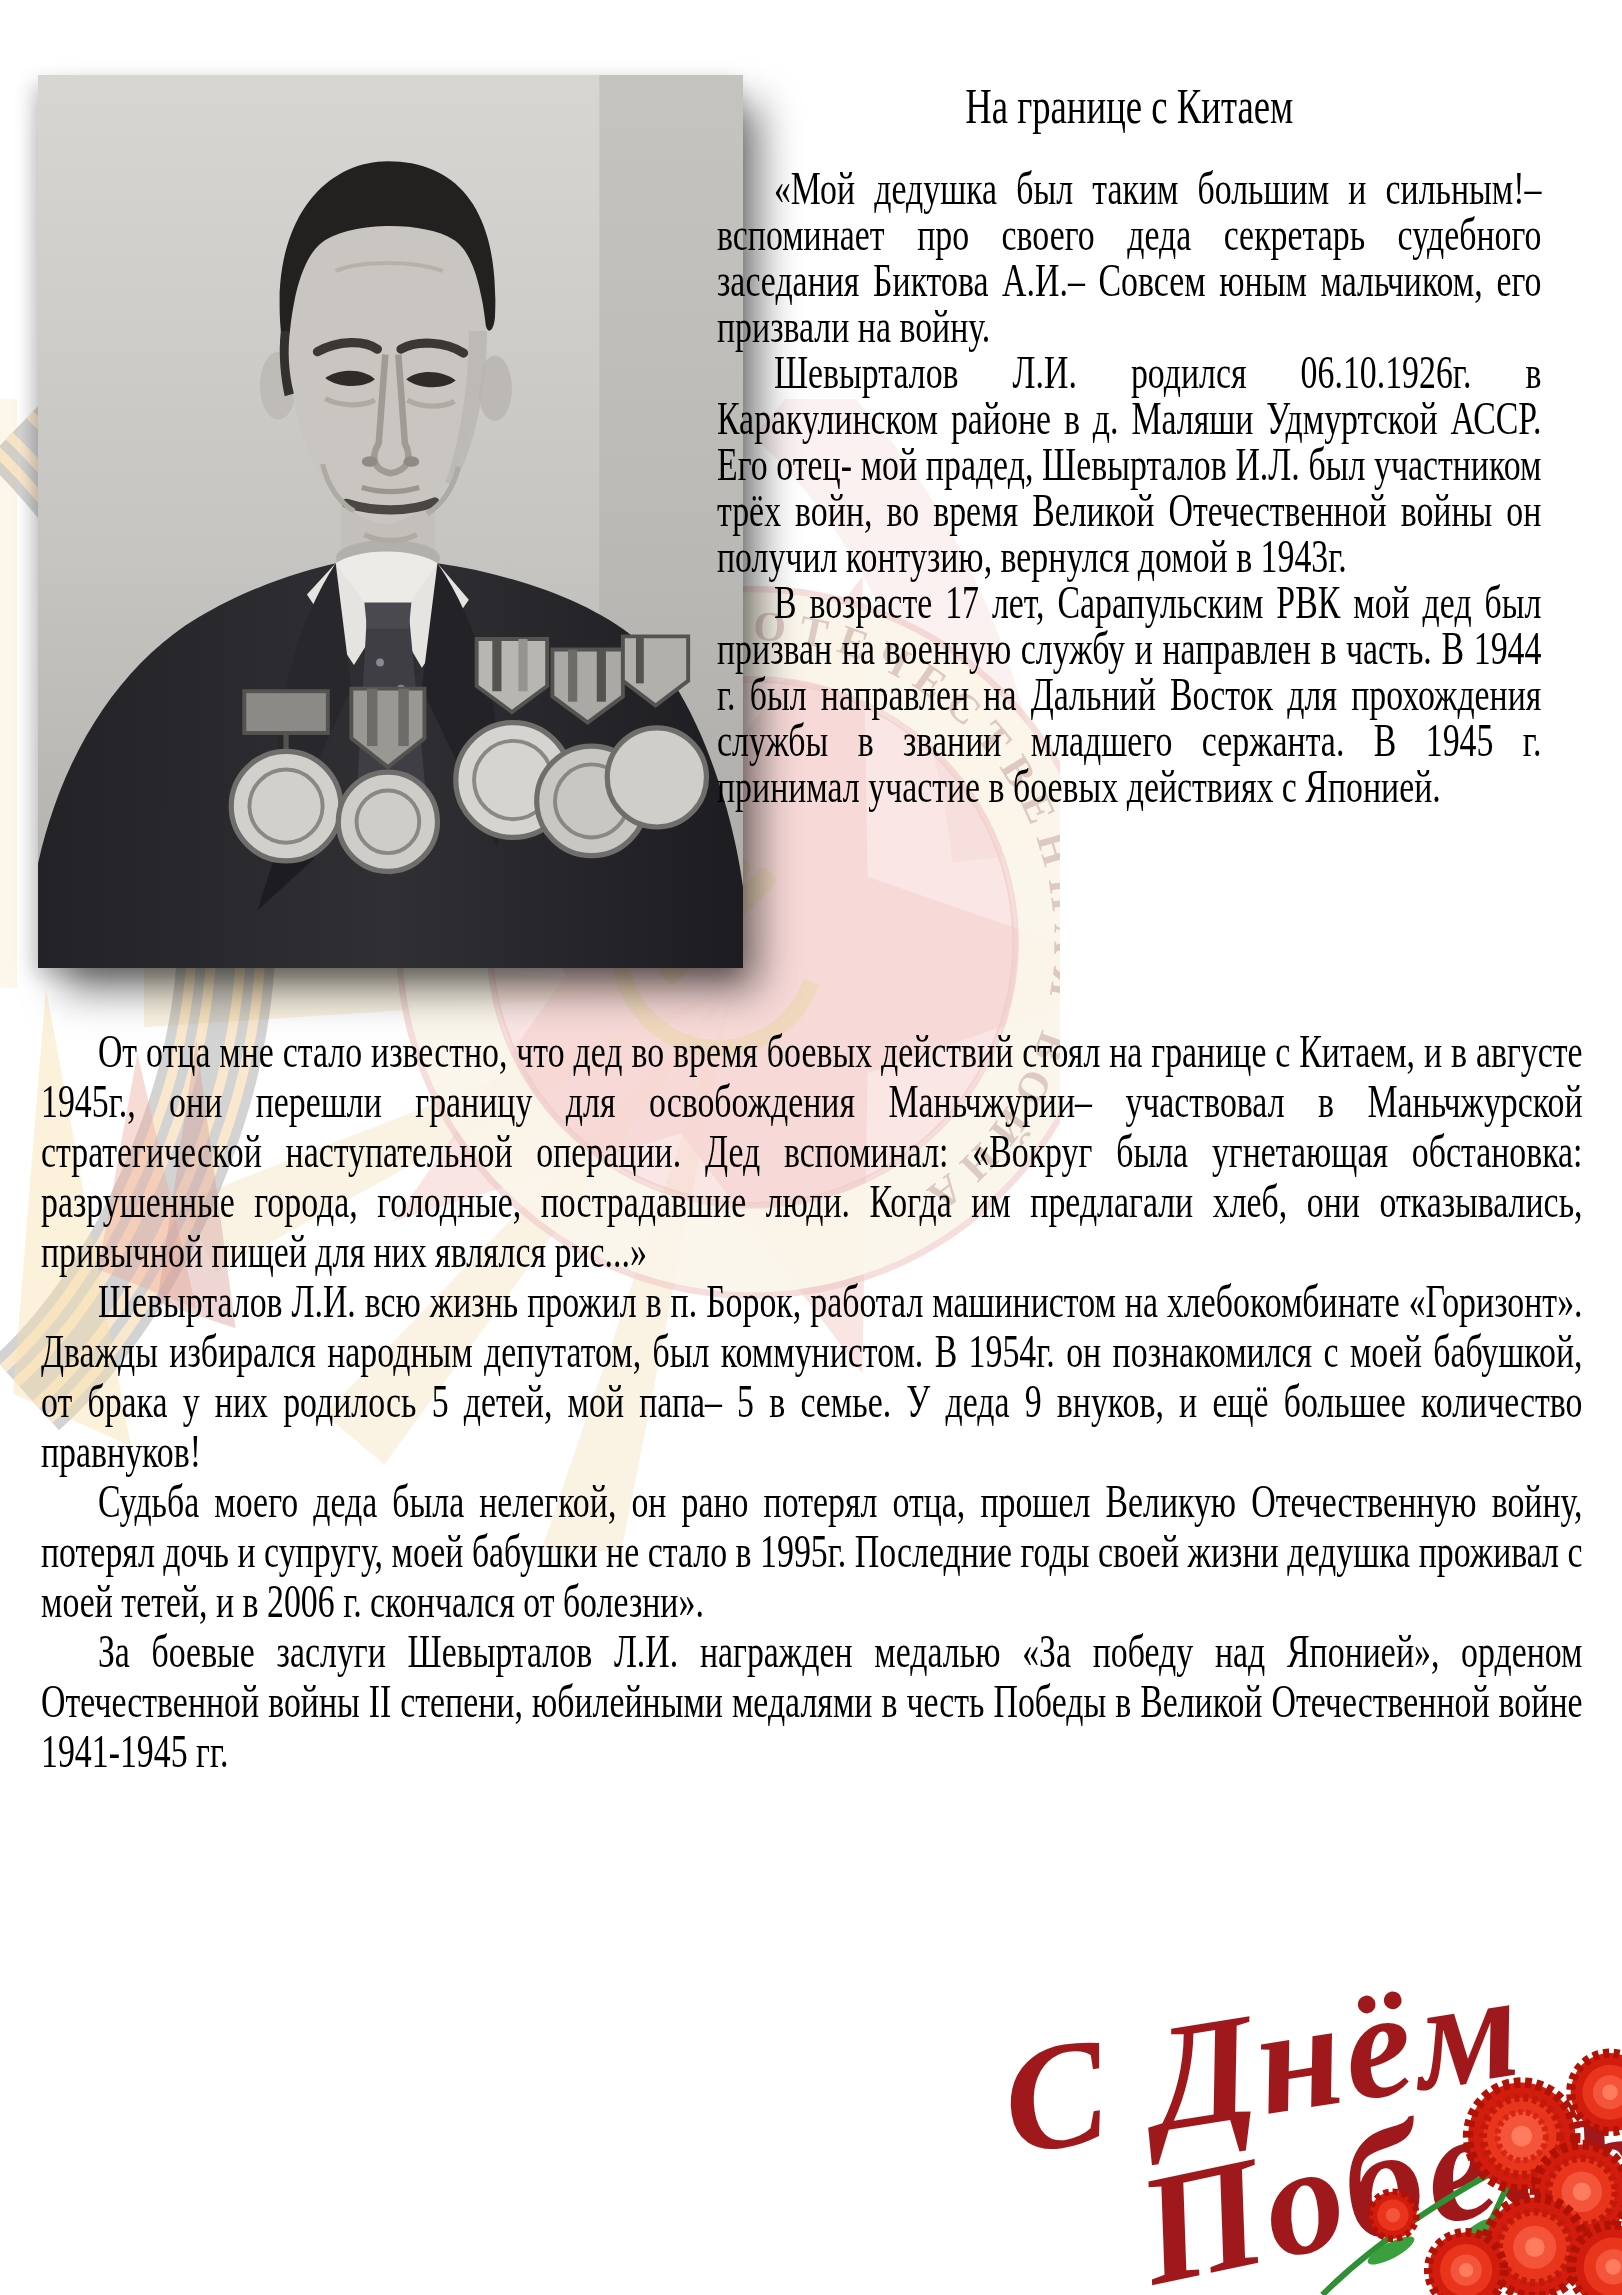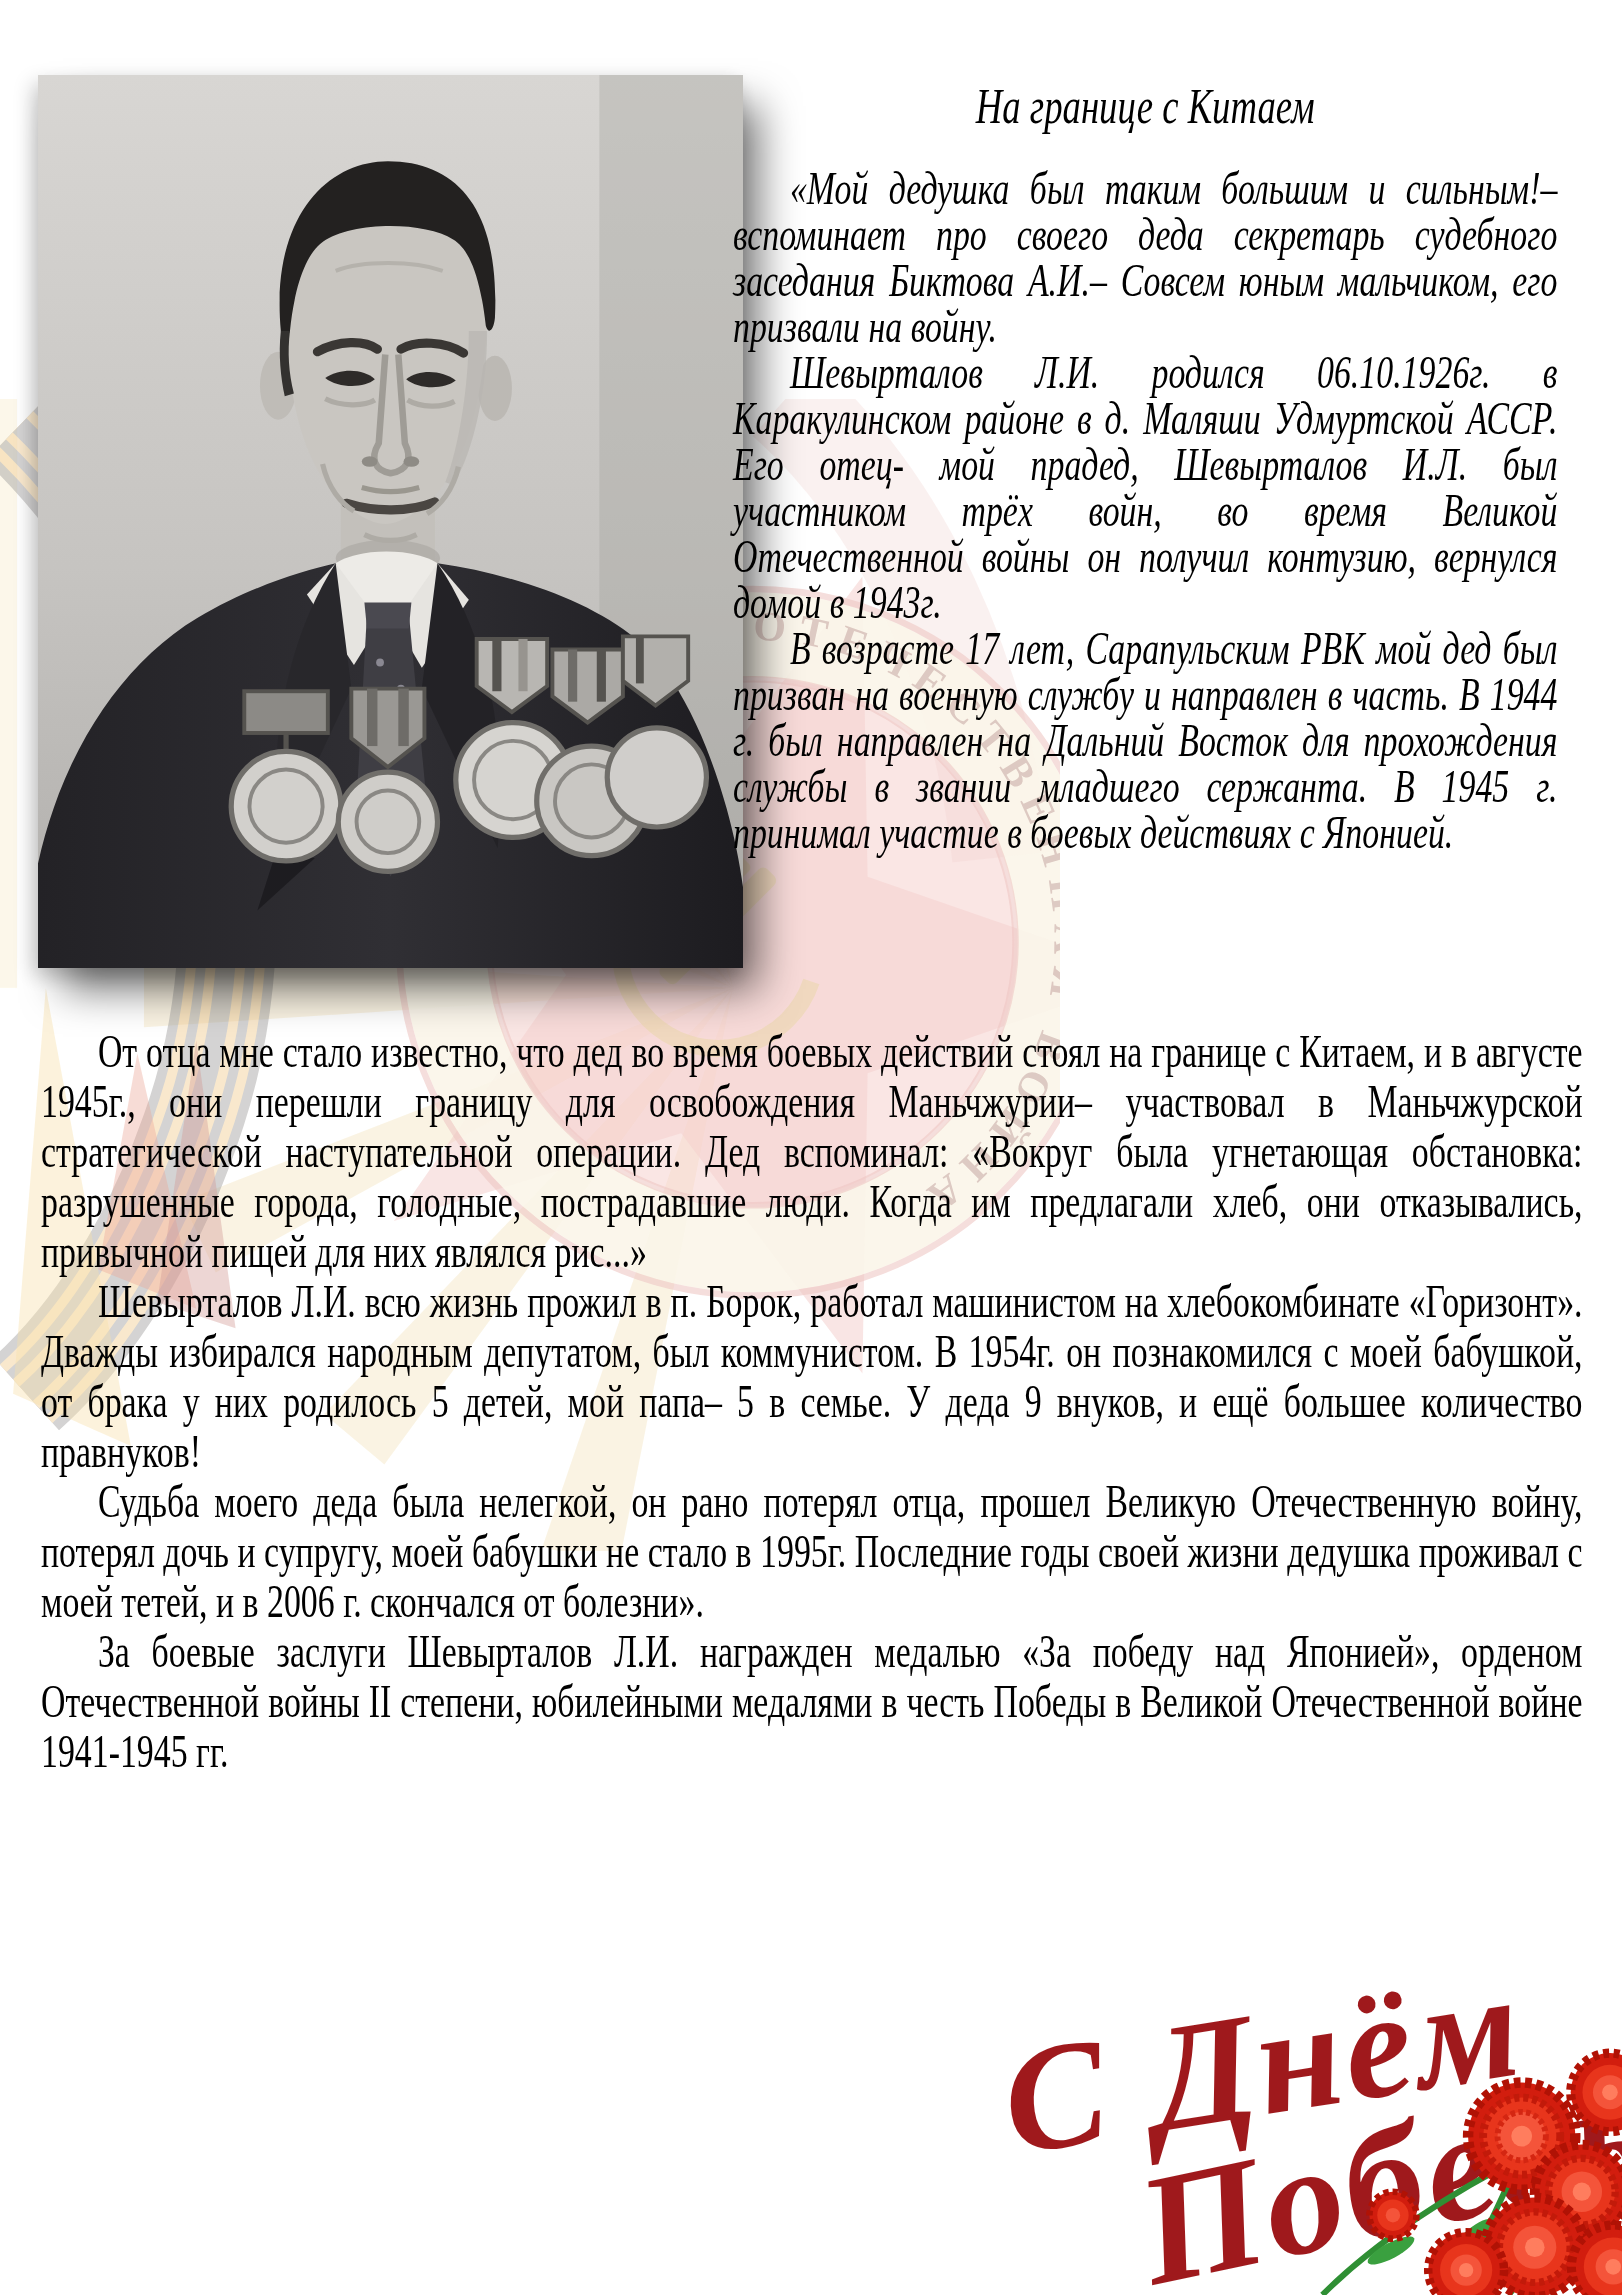--- a/index.html
+++ b/index.html
@@ -6,21 +6,21 @@
   .page{position:relative;width:1623px;height:2295px;background:#ffffff;overflow:hidden;
         font-family:"Liberation Serif", serif;color:#000;}
   
   .watermark{position:absolute;left:0;top:399px;width:1060px;height:1152px;z-index:0;}
   
   .photo{position:absolute;left:38px;top:75px;width:705px;height:893px;margin:0;z-index:2;
          background:#c9c7c4;
          box-shadow:19.6px 26px 39px -3.9px rgba(0,0,0,.55), -5.2px 7.9px 19.6px rgba(0,0,0,.22);}
   .photo svg{display:block;width:100%;height:100%;}
   
-  .col-right{position:absolute;left:733px;top:77px;width:824px;z-index:3;font-style:italic;}
+  .col-right{position:absolute;left:717px;top:77px;width:824px;z-index:3;}
   .hscale{width:1145px;transform:scaleX(0.72);transform-origin:0 0;}
   .title{margin:0 0 30px 0;font-size:51px;font-weight:normal;text-align:center;letter-spacing:0;}
   .para{margin:0;font-size:47px;line-height:46px;text-align:justify;text-indent:79px;}
   .main{position:absolute;left:41px;top:1026px;width:1542px;z-index:3;}
   .hscale-wide{width:2141px;transform:scaleX(0.72);transform-origin:0 0;}
   .main .para{line-height:50px;}
   
   .greeting{position:absolute;left:1011px;top:1970px;z-index:4;color:#9f191c;
             font-style:italic;font-weight:bold;line-height:1;transform:rotate(-9deg);}
   .g1{font-size:152px;letter-spacing:3.9px;}

